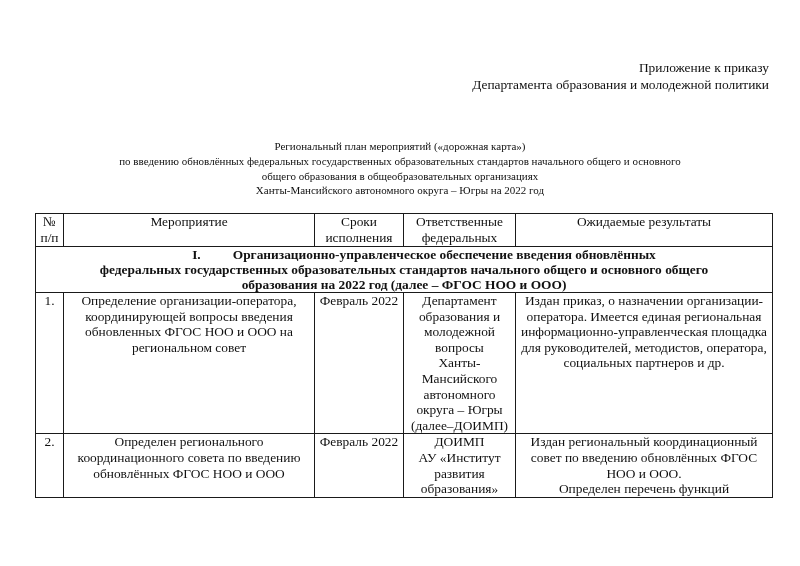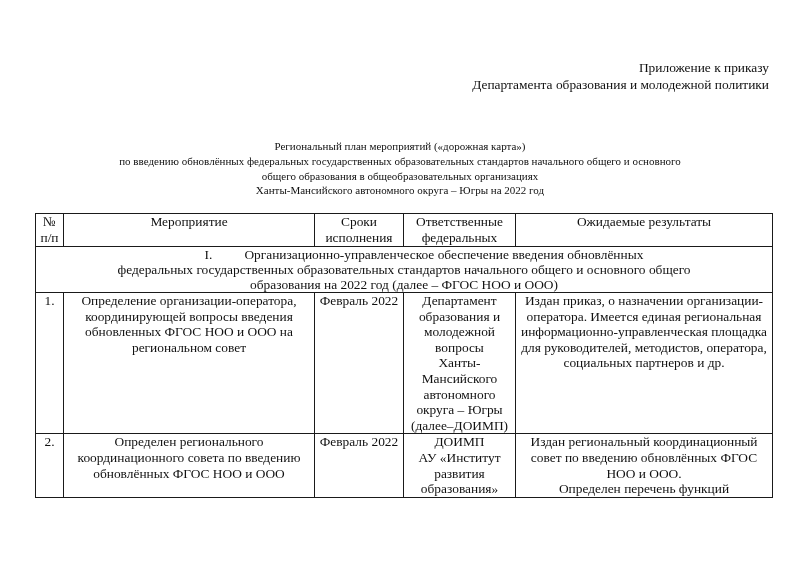--- a/index.html
+++ b/index.html
@@ -68,21 +68,21 @@
     table.plan th { line-height: 16px; }
     .col-num { width: 28px; }
     .col-event { width: 251px; }
     .col-term { width: 89px; }
     .col-resp { width: 112px; }
     .col-result { width: 257px; }
 
     tr.hdr { height: 32px; }
     tr.section { height: 46px; }
     tr.section td {
-      font-weight: normal;
+      font-weight: bold;
       line-height: 15px;
       padding: 0;
       text-align: center;
     }
     tr.section .sec-line { display: block; white-space: nowrap; }
     tr.section .roman { margin-right: 32px; }
     tr.r1 { height: 138px; }
     tr.r2 { height: 62px; }
     td.num { text-align: center; padding-left: 0; padding-right: 0; }
     .cell-line { display: block; white-space: nowrap; }

